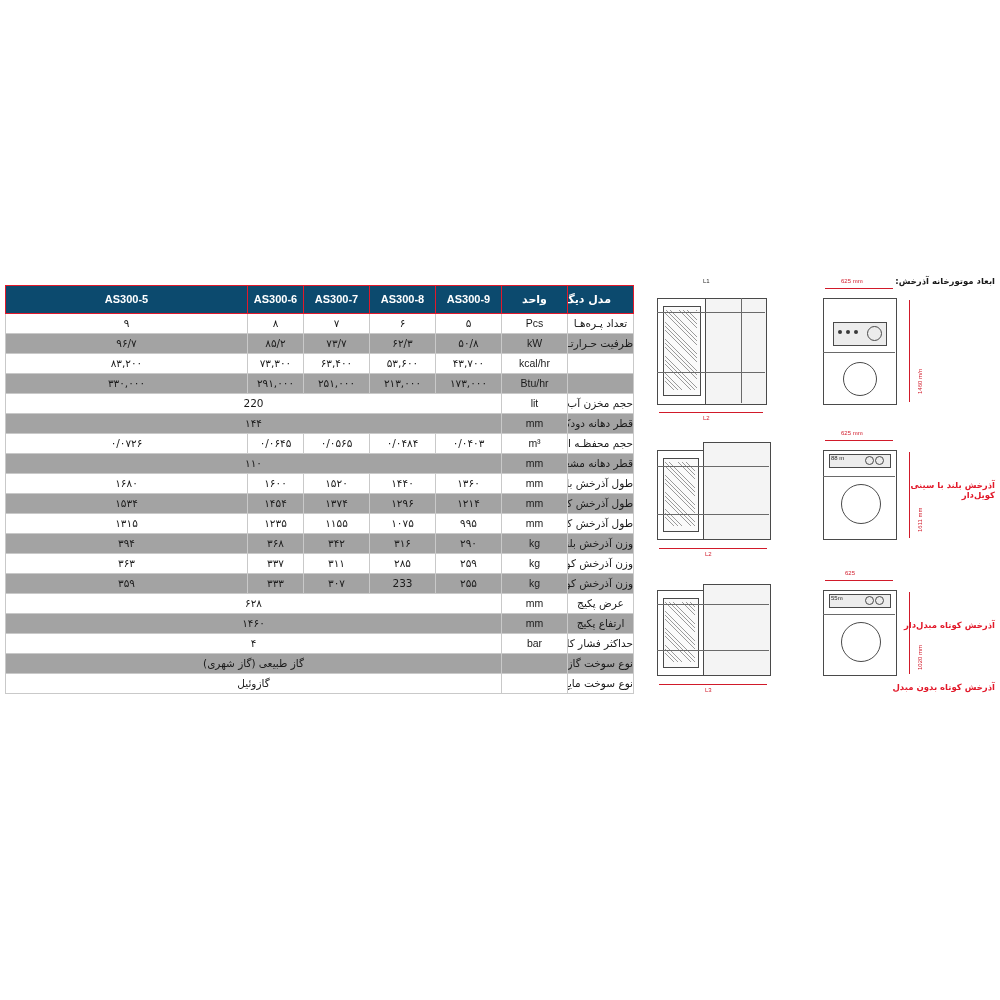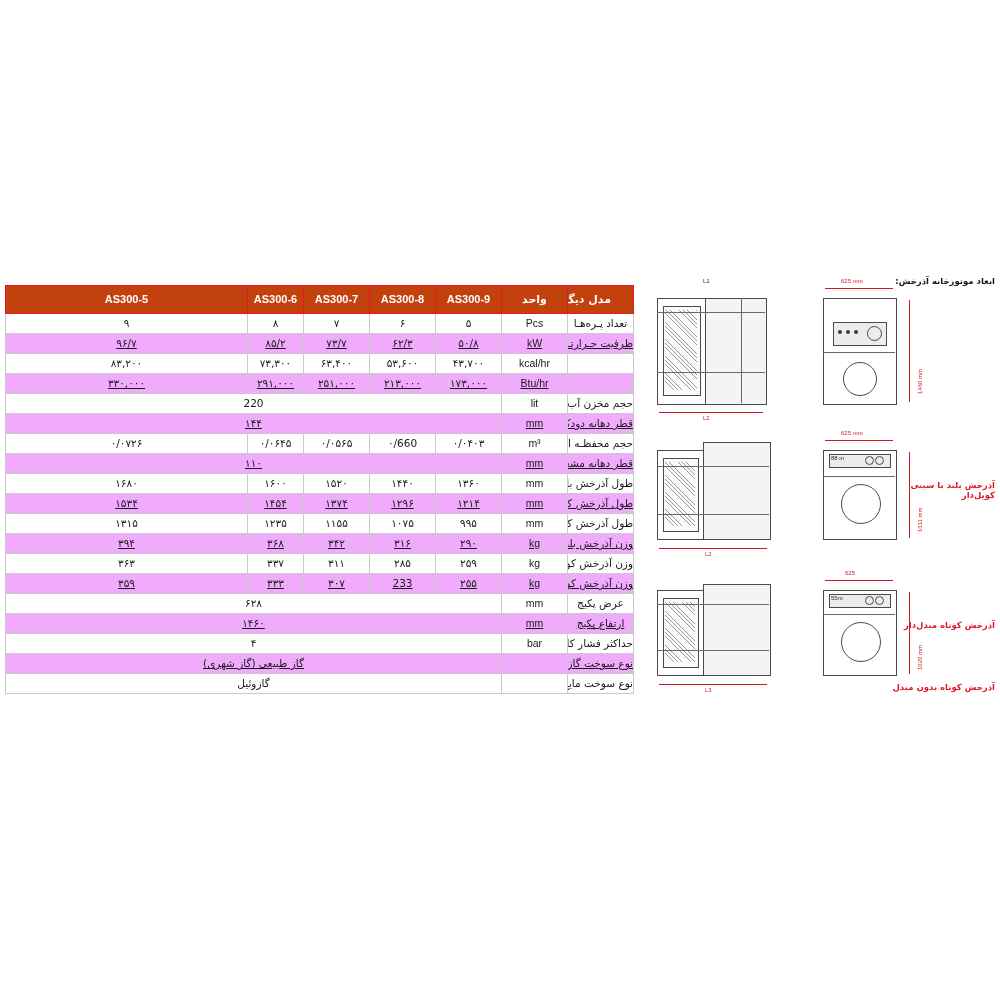--- a/index.html
+++ b/index.html
@@ -38,21 +38,21 @@
     font-size: 10.5px;
     text-align: center;
     vertical-align: middle;
     padding: 0;
     height: 19px;
     line-height: 19px;
     white-space: nowrap;
     overflow: hidden;
   }
   table.spec tr.head th {
-    background: #c2410c;
+    background: #0c4a6e;
     color: #ffffff;
     font-weight: bold;
     font-size: 11px;
     height: 27px;
     line-height: 27px;
     border: 1px solid #e2192a;
   }
   .c-title {
     text-align: right;
     padding-right: 8px;
@@ -61,21 +61,21 @@
   tr.head th.c-title {
     text-align: right;
     padding-right: 22px;
     font-size: 12px;
   }
   .c-unit {
     direction: ltr;
     font-family: "Liberation Sans", sans-serif;
     font-size: 10px;
   }
-  tr.alt td { background: #f0abfc; text-decoration: underline; }
+  tr.alt td { background: #a3a3a3; }
   tr.white td { background: #ffffff; }
 
   
   .draw-panel {
     position: absolute;
     left: 645px;
     top: 272px;
     width: 350px;
     height: 435px;
     text-decoration: underline;
@@ -220,21 +220,21 @@
           </tr>
           <tr class="alt">
             <td class="c-title">قطر دهانه دودکش دیگ</td>
             <td class="c-unit">mm</td>
             <td colspan="5">۱۴۴</td>
           </tr>
           <tr class="white">
             <td class="c-title">حجم محفظـه احـتـراق</td>
             <td class="c-unit">m³</td>
             <td>۰/۰۴۰۳</td>
-            <td>۰/660</td>
+            <td>۰/۰۴۸۴</td>
             <td>۰/۰۵۶۵</td>
             <td>۰/۰۶۴۵</td>
             <td>۰/۰۷۲۶</td>
           </tr>
           <tr class="alt">
             <td class="c-title">قطر دهانه مشعل‌گیـر</td>
             <td class="c-unit">mm</td>
             <td colspan="5">۱۱۰</td>
           </tr>
           <tr class="white">

